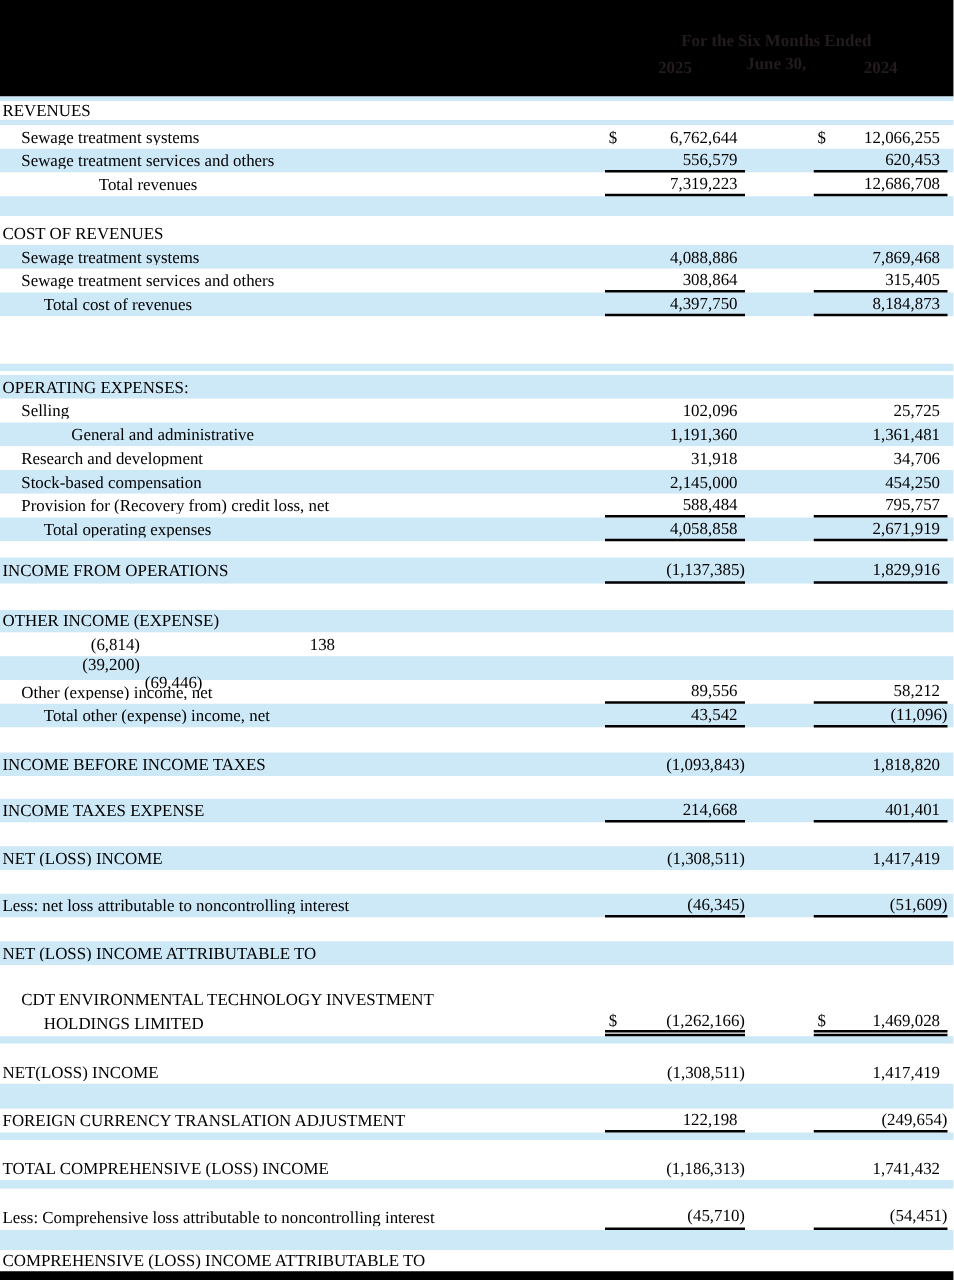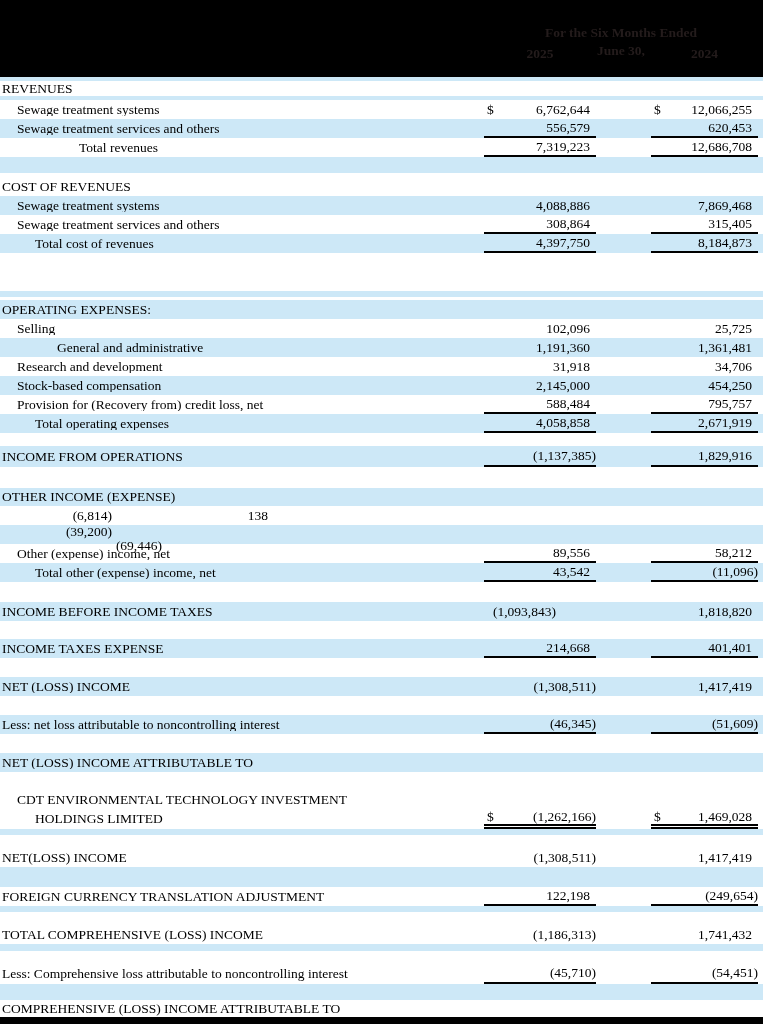--- a/index.html
+++ b/index.html
@@ -264,21 +264,21 @@
       <div class="row blue" style="height: 19px;">
         <div class="lbl ind2">Total other (expense) income, net</div>
         <div class="cell c1 u1">
           <span class="num">43,542</span>
         </div>
         <div class="cell c2 u1">
           <span class="num neg">(11,096)</span>
         </div>
       </div>
       <div class="row" style="height: 20px;"></div>
-      <div class="row blue" style="height: 19px; gap: 40px;">
+      <div class="row blue" style="height: 19px;">
         <div class="lbl">INCOME BEFORE INCOME TAXES</div>
         <div class="cell c1">
           <span class="num neg">(1,093,843)</span>
         </div>
         <div class="cell c2">
           <span class="num">1,818,820</span>
         </div>
       </div>
       <div class="row" style="height: 18px;"></div>
       <div class="row blue" style="height: 19px;">

